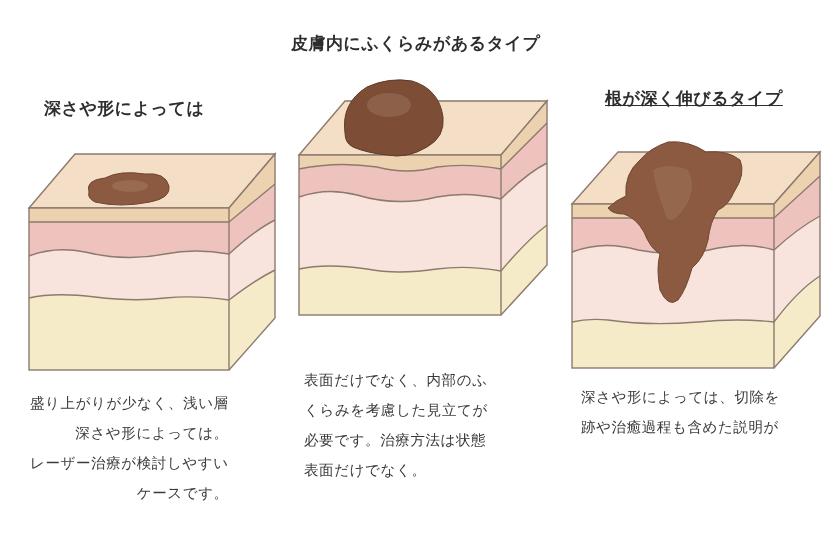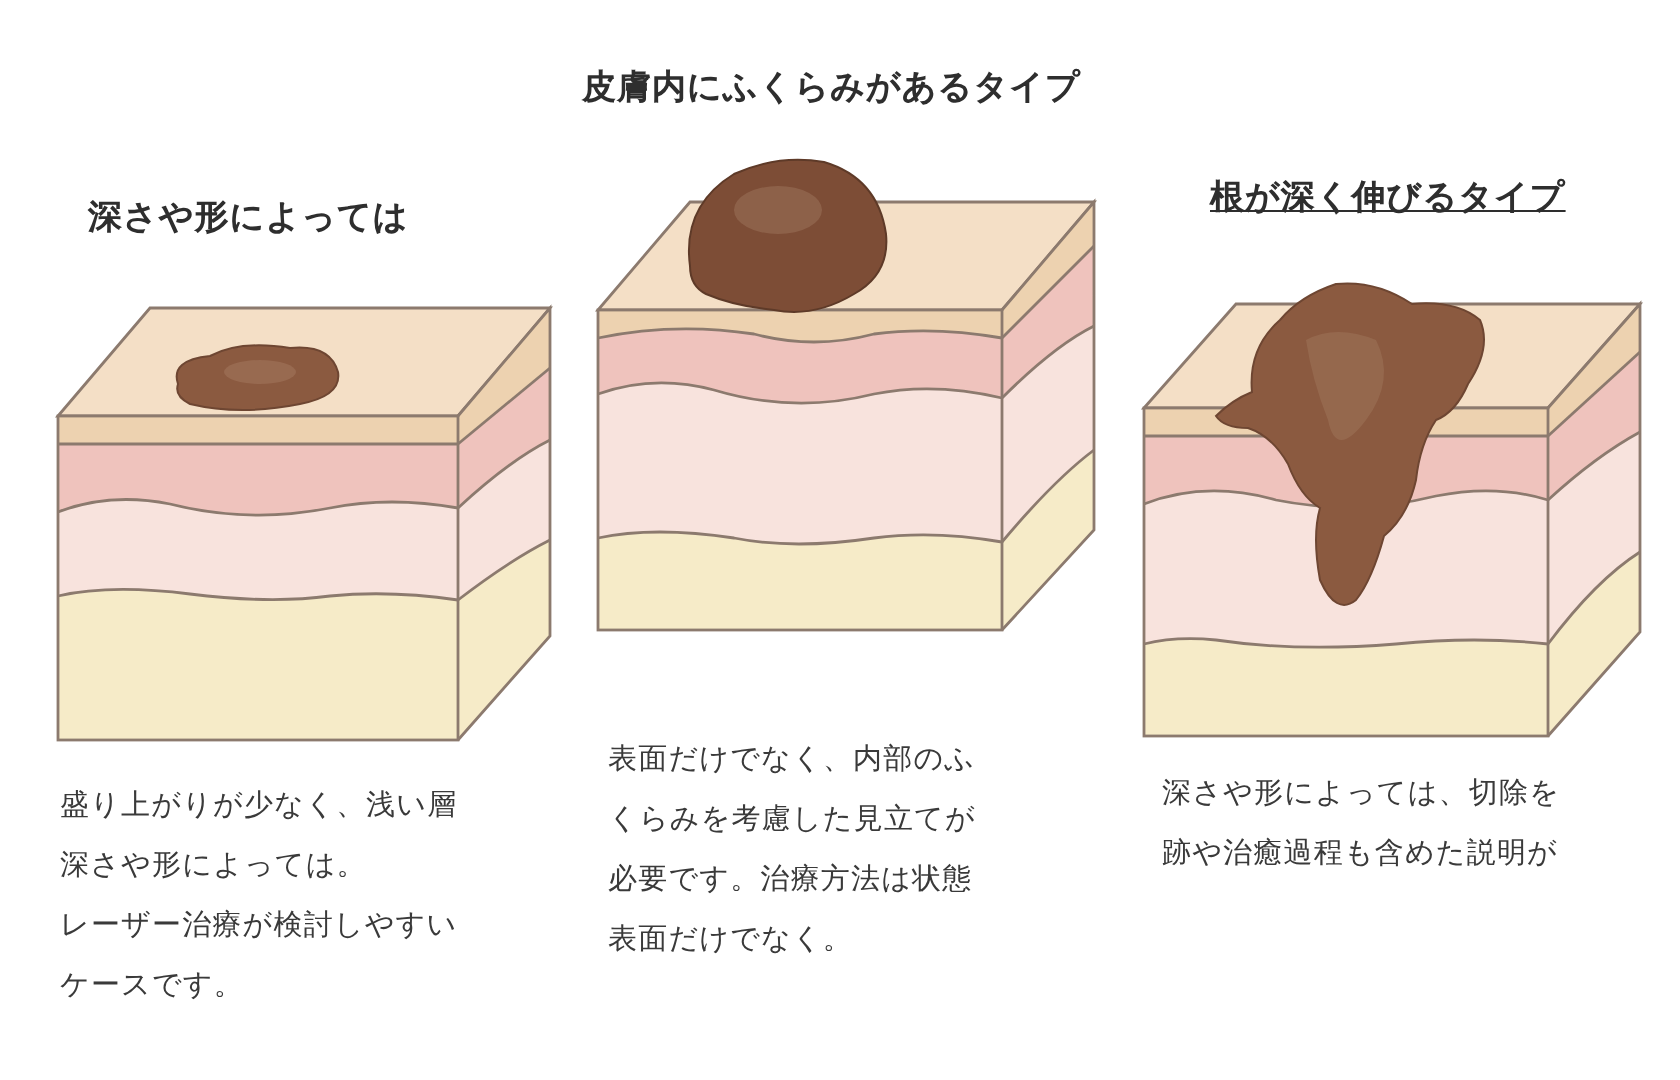--- a/index.html
+++ b/index.html
@@ -44,21 +44,21 @@
     <polyline points="204,58 250,4 250,168 204,220"></polyline>
     <line x1="204" y1="72" x2="250" y2="34"></line>
     <path d="M204,104 Q230,80 250,70"></path>
     <path d="M204,150 Q230,130 250,120"></path>
   </g>
 
   <path d="M64,42 Q60,30 80,28 Q95,20 120,24 Q140,22 144,36 Q146,48 125,52 Q95,58 70,52 Q62,48 64,42 Z" fill="#8b5a40" stroke="#6e4632" stroke-width="1"></path>
   <ellipse cx="105" cy="36" rx="18" ry="6" fill="#a57a60" opacity="0.5"></ellipse>
 </svg>
 
-<div class="desc" style="left:30px; top:388px;">
+<div class="desc" style="left:30px; top:388px;text-align:right;">
   <div>盛り上がりが少なく、浅い層</div>
   <div>深さや形によっては。</div>
   <div>レーザー治療が検討しやすい</div>
   <div>ケースです。</div>
 </div>
 
 <div class="title" style="left:291px; top:32px;">皮膚内にふくらみがあるタイプ</div>
 
 <svg class="illus" style="left:297px; top:75px;" width="260" height="250" viewBox="0 0 260 250">
   <polygon points="2,80 48,26 250,26 204,80" fill="#f4dfc6" stroke="#8c7a6e" stroke-width="1.4"></polygon>

